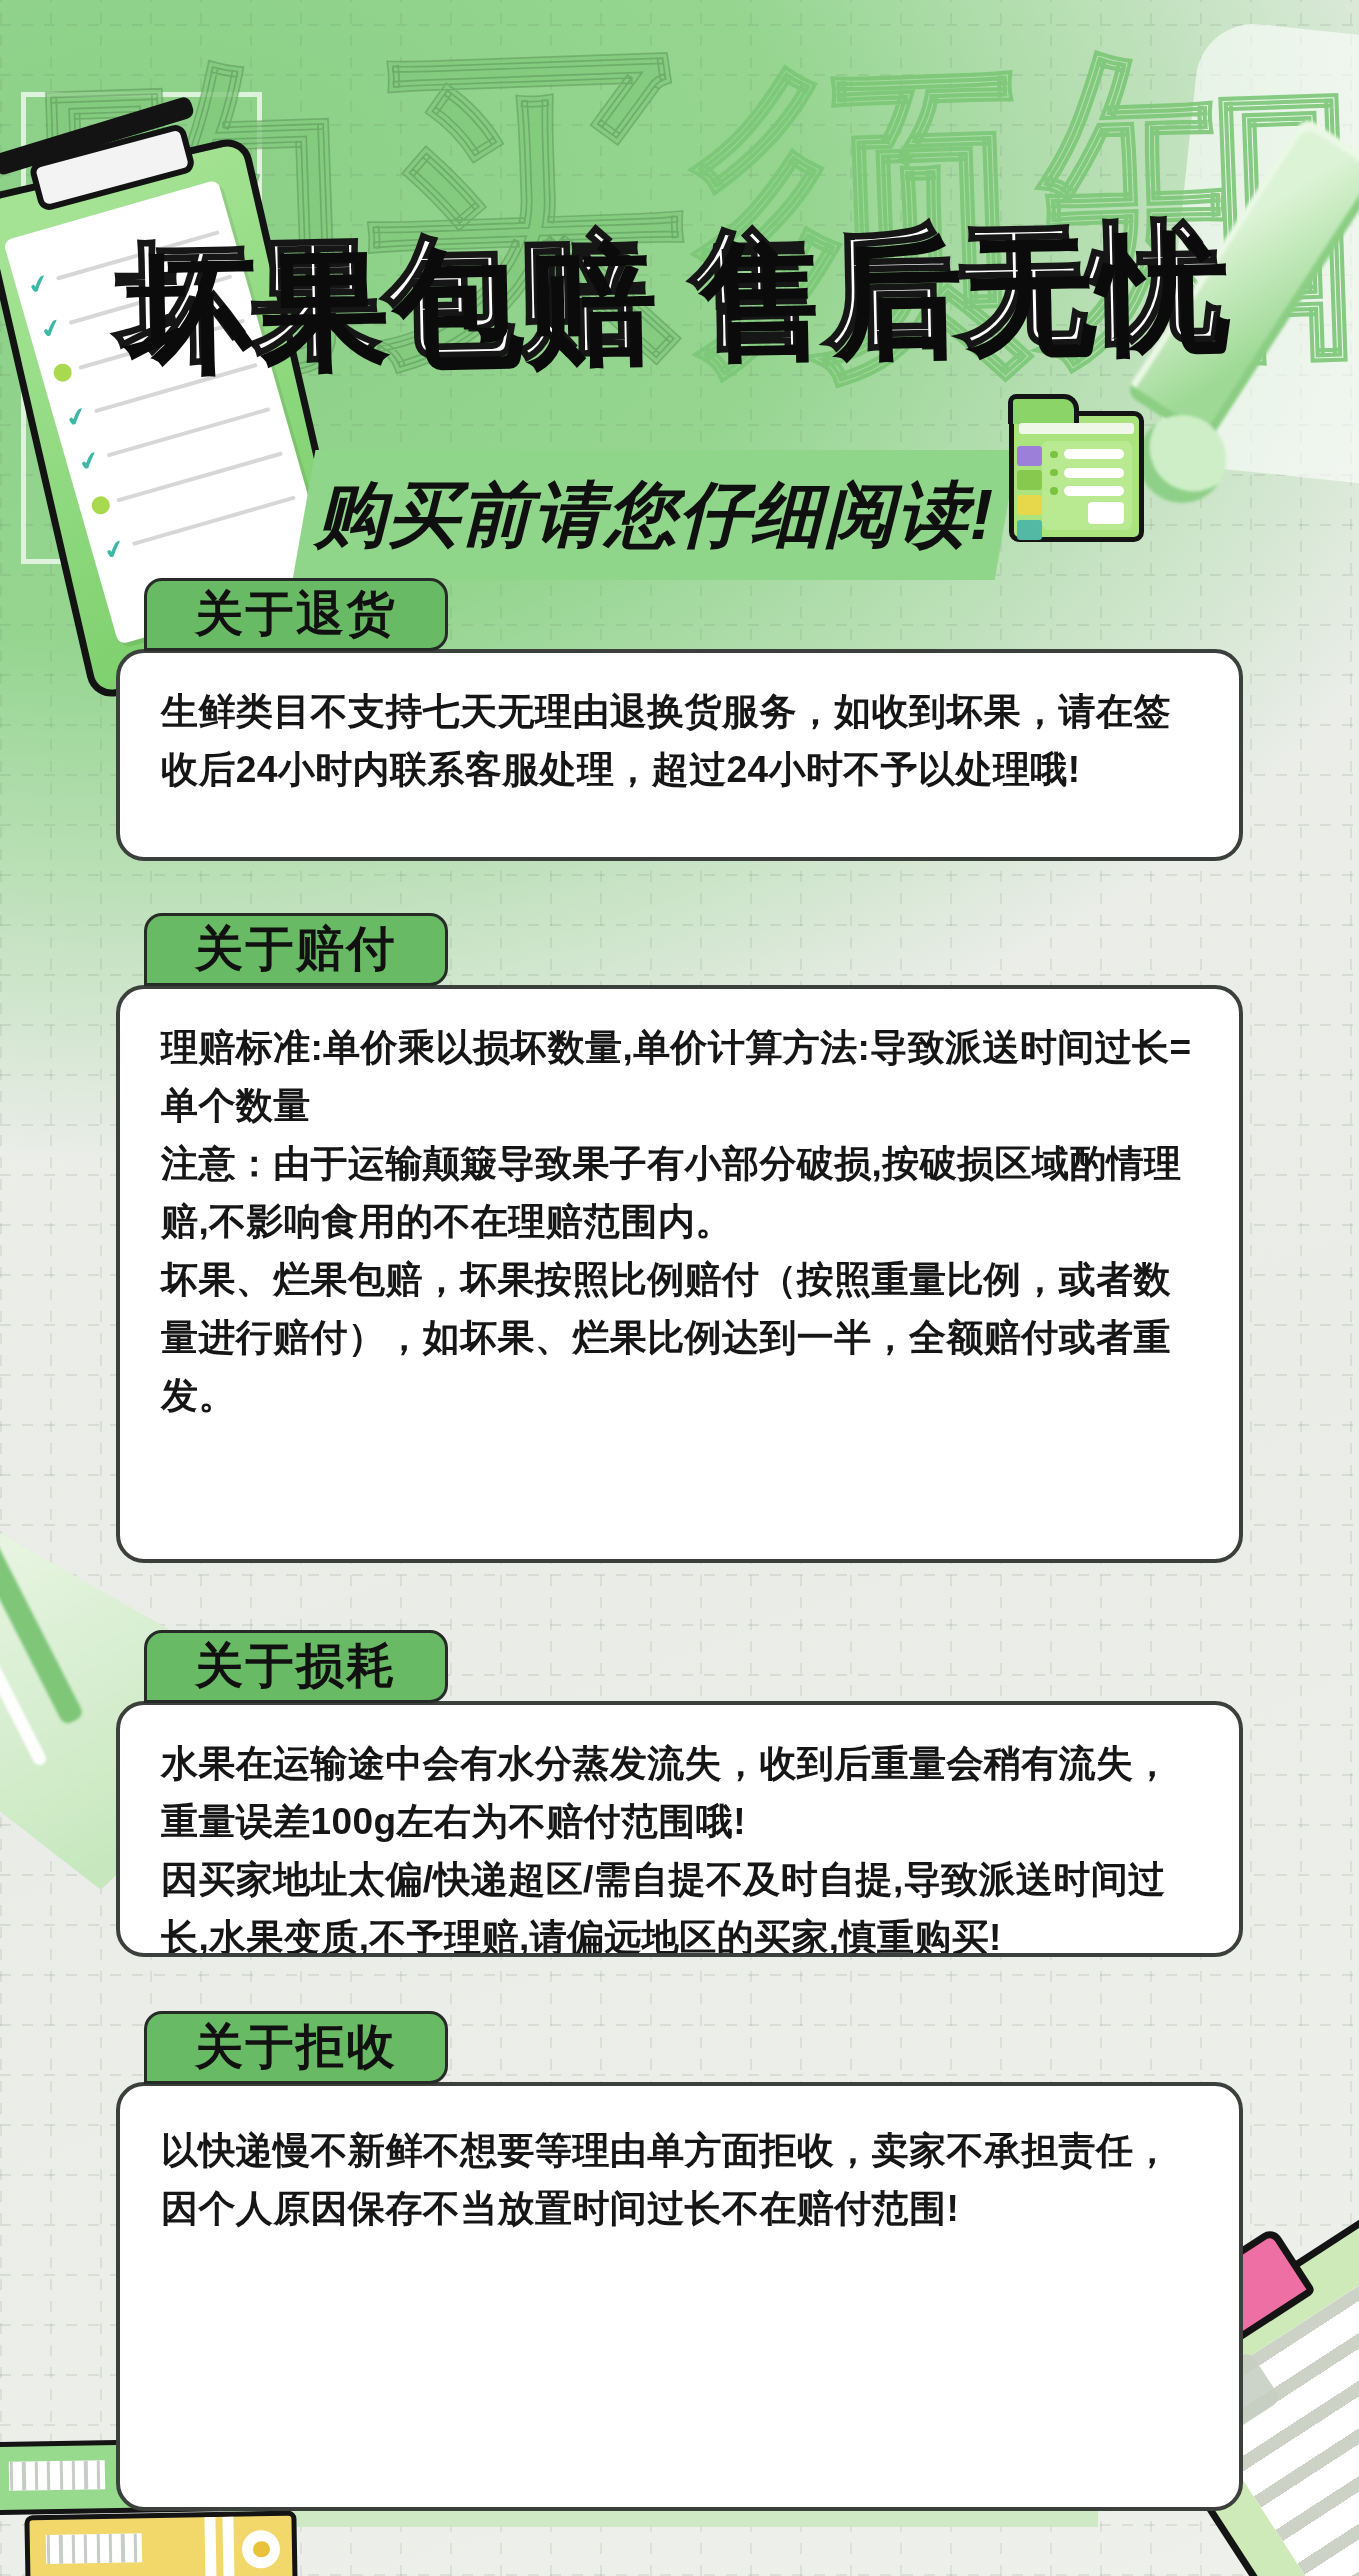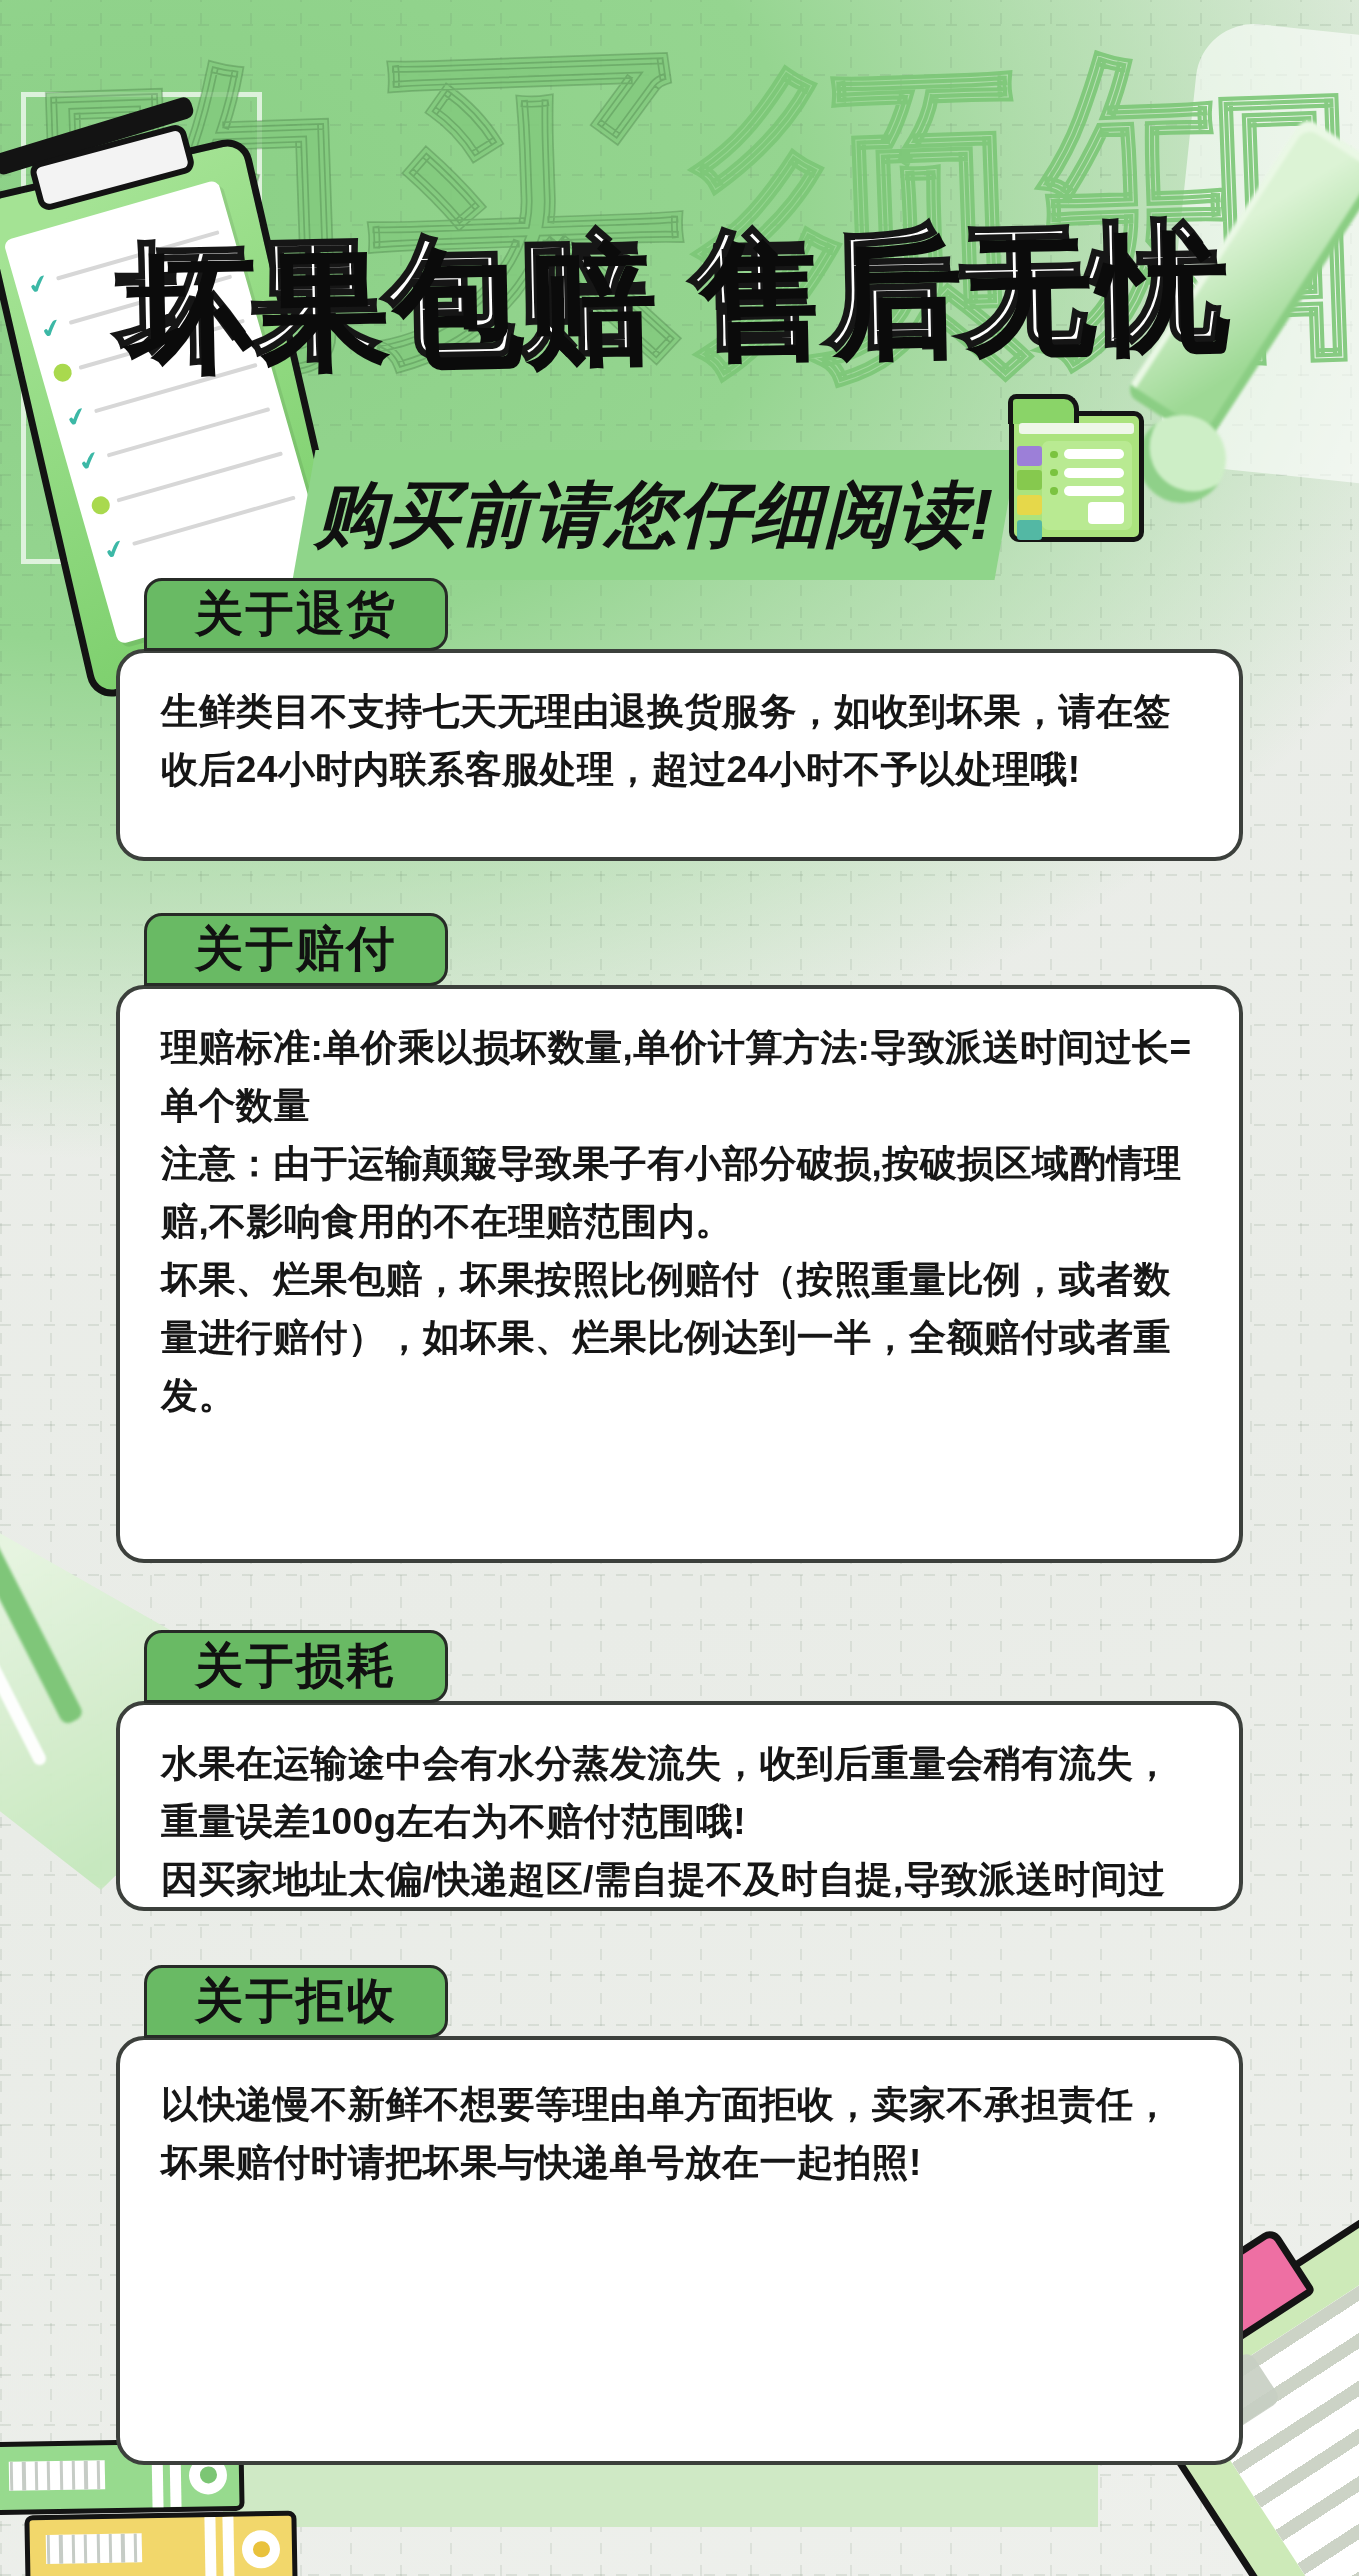--- a/index.html
+++ b/index.html
@@ -154,21 +154,21 @@
     font-size:48px;font-weight:900;color:#111;letter-spacing:2.5px;white-space:nowrap;
   }
   .card{
     position:relative;z-index:1;margin:0 116px;box-sizing:border-box;
     background:#fff;border:4.1px solid #3c403c;border-radius:28px;
     padding:30px 45px 0 41px;overflow:hidden;
   }
   .card p{margin:0;font-size:37px;line-height:58px;font-weight:600;color:#161616;letter-spacing:0.4px;}
   .card-1{height:212px;}
   .card-2{height:578px;}
-  .card-3{height:210px;}
+  .card-3{height:256px;}
   .card-4{height:429px;padding-top:36px;}
   .sec-1{margin-bottom:52px;}
   .sec-2{margin-bottom:67px;}
   .sec-3{margin-bottom:54px;}
   
   .bottom-band{position:absolute;left:223px;top:2459px;width:875px;height:68px;background:#cfe9c5;z-index:2;}
   .pkg{position:absolute;z-index:4;border:5px solid #141414;border-radius:8.3px;box-sizing:border-box;}
   .pkg-green{left:-11.6px;top:2440px;width:256px;height:73px;background:#97da8e;transform:rotate(-1deg);}
   .pkg-yellow{left:25px;top:2513px;width:272px;height:76px;background:#f2d76b;transform:rotate(-1deg);}
   .pkg .barcode{
@@ -320,21 +320,21 @@
     <div class="tab">关于损耗</div>
     <div class="card card-3">
       <p>水果在运输途中会有水分蒸发流失，收到后重量会稍有流失，重量误差100g左右为不赔付范围哦!</p>
       <p>因买家地址太偏/快递超区/需自提不及时自提,导致派送时间过长,水果变质,不予理赔,请偏远地区的买家,慎重购买!</p>
     </div>
   </div>
 
   <div class="sec-4">
     <div class="tab">关于拒收</div>
     <div class="card card-4">
-      <p>以快递慢不新鲜不想要等理由单方面拒收，卖家不承担责任，坏果赔付时请把坏果与快递单号放在一起拍照!</p>
+      <p>以快递慢不新鲜不想要等理由单方面拒收，卖家不承担责任，因个人原因保存不当放置时间过长不在赔付范围!</p>
     </div>
   </div>
 
 </div>
 
 <div class="bottom-band"></div>
 
 <div class="pkg pkg-green">
   <div class="barcode"></div>
   <div class="stripe s1"></div>

